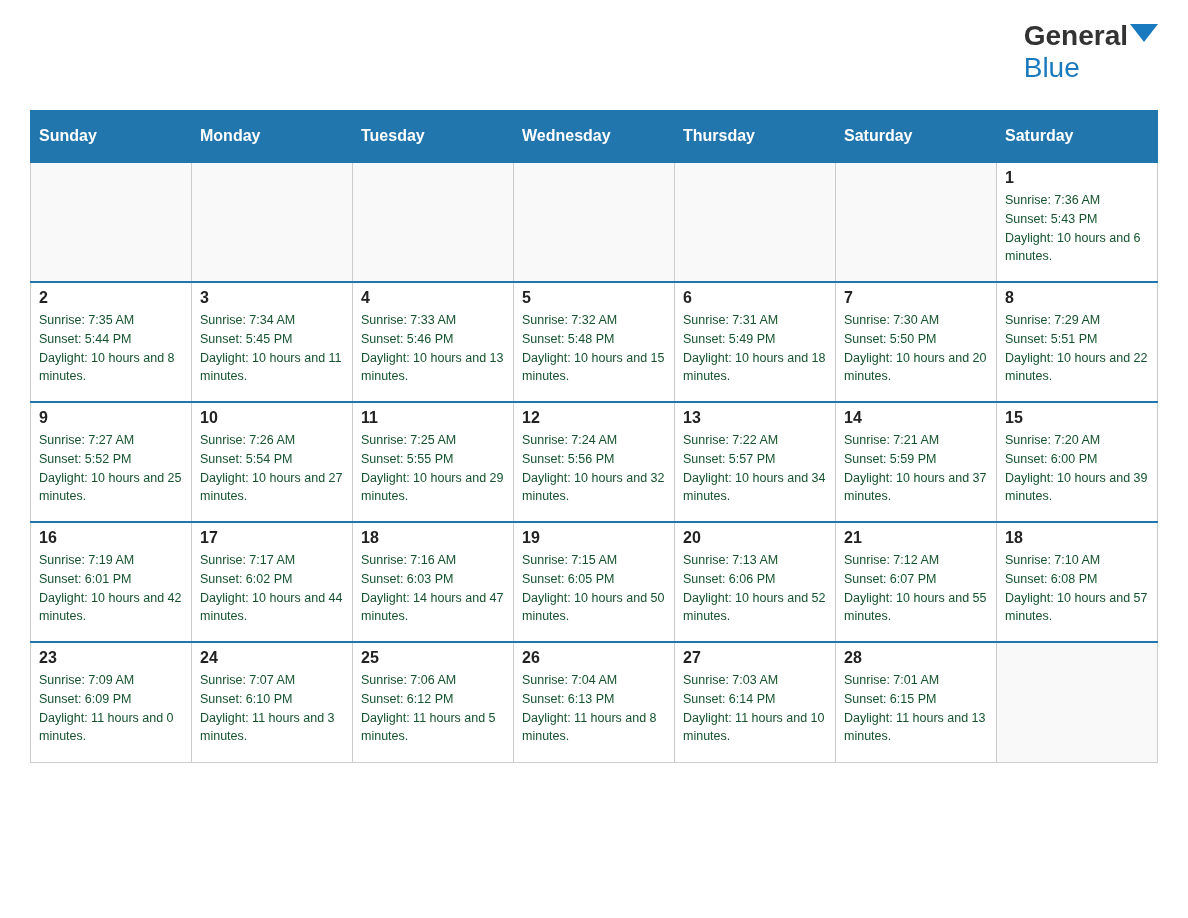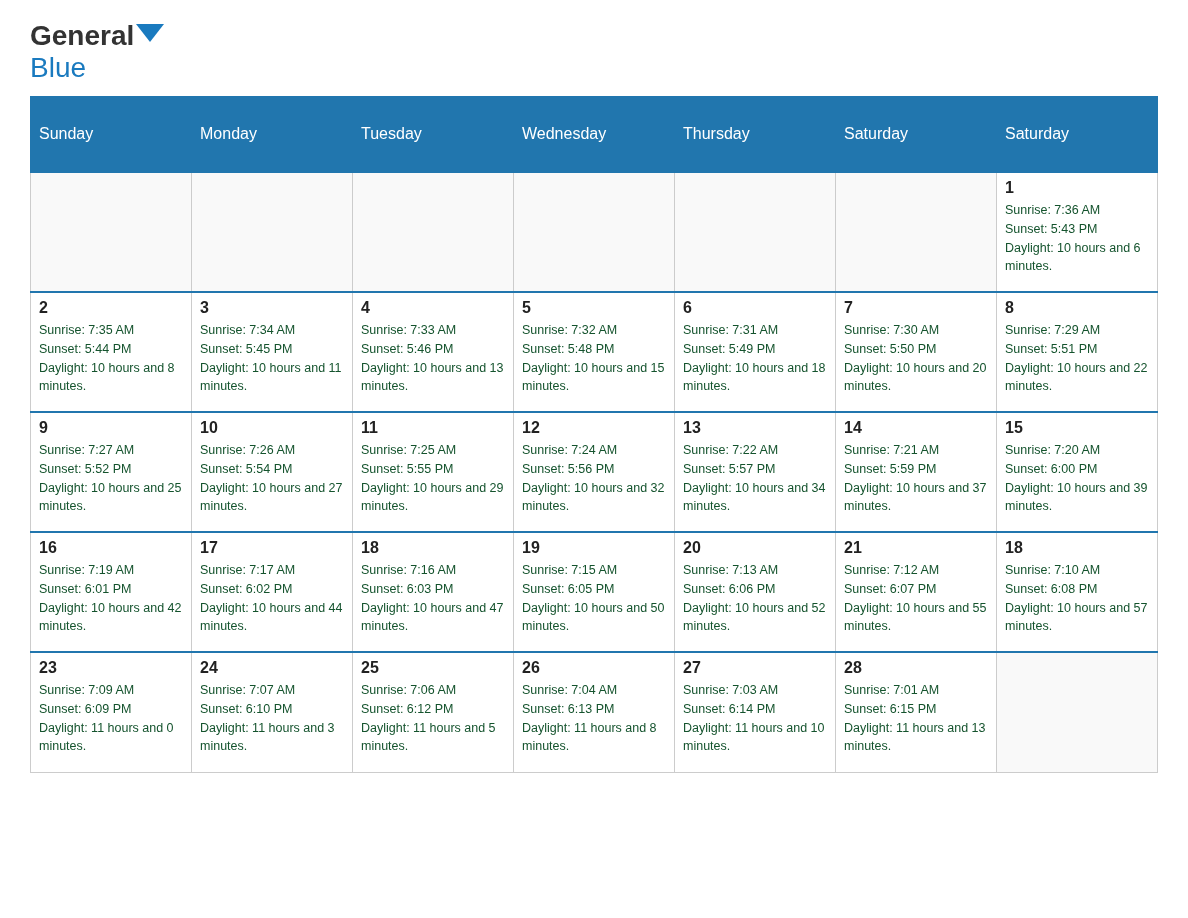--- a/index.html
+++ b/index.html
@@ -5,23 +5,23 @@
     * { margin: 0; padding: 0; box-sizing: border-box; }
     body {
       font-family: Arial, sans-serif;
       background: #fff;
       width: 1188px;
       min-height: 918px;
       padding: 20px 30px;
     }
     .header {
       display: flex;
-      justify-content: flex-start;
+      justify-content: flex-end;
       align-items: flex-start;
-      margin-bottom: 12px;
+      margin-bottom: 26px;
     }
     .logo {
       display: flex;
       align-items: flex-end;
       gap: 0;
     }
     .logo-general {
       font-size: 28px;
       font-weight: bold;
       color: #333;
@@ -65,22 +65,22 @@
     }
     .calendar {
       width: 100%;
       border-collapse: collapse;
       margin-top: 10px;
     }
     .calendar th {
       background: #2176ae;
       color: #fff;
       font-size: 16px;
-      font-weight: normal;
-      padding: 28px 8px;
+      font-weight: bold;
+      padding: 16px 8px;
       text-align: left;
       border: 1px solid #2176ae;
     }
     .calendar td {
       border: 1px solid #ccc;
       vertical-align: top;
       padding: 6px 8px;
       width: calc(100% / 7);
       height: 120px;
       font-size: 13px;
@@ -213,21 +213,21 @@
         <td>
           <span class="day-number">16</span>
           <div class="day-info"><span>Sunrise: 7:19 AM</span><br><span>Sunset: 6:01 PM</span><br><span>Daylight: 10 hours and 42 minutes.</span></div>
         </td>
         <td>
           <span class="day-number">17</span>
           <div class="day-info"><span>Sunrise: 7:17 AM</span><br><span>Sunset: 6:02 PM</span><br><span>Daylight: 10 hours and 44 minutes.</span></div>
         </td>
         <td>
           <span class="day-number">18</span>
-          <div class="day-info"><span>Sunrise: 7:16 AM</span><br><span>Sunset: 6:03 PM</span><br><span>Daylight: 10 hours and 47 minutes.</span></div>
+          <div class="day-info"><span>Sunrise: 7:16 AM</span><br><span>Sunset: 6:03 PM</span><br><span>Daylight: 14 hours and 47 minutes.</span></div>
         </td>
         <td>
           <span class="day-number">19</span>
           <div class="day-info"><span>Sunrise: 7:15 AM</span><br><span>Sunset: 6:05 PM</span><br><span>Daylight: 10 hours and 50 minutes.</span></div>
         </td>
         <td>
           <span class="day-number">20</span>
           <div class="day-info"><span>Sunrise: 7:13 AM</span><br><span>Sunset: 6:06 PM</span><br><span>Daylight: 10 hours and 52 minutes.</span></div>
         </td>
         <td>

